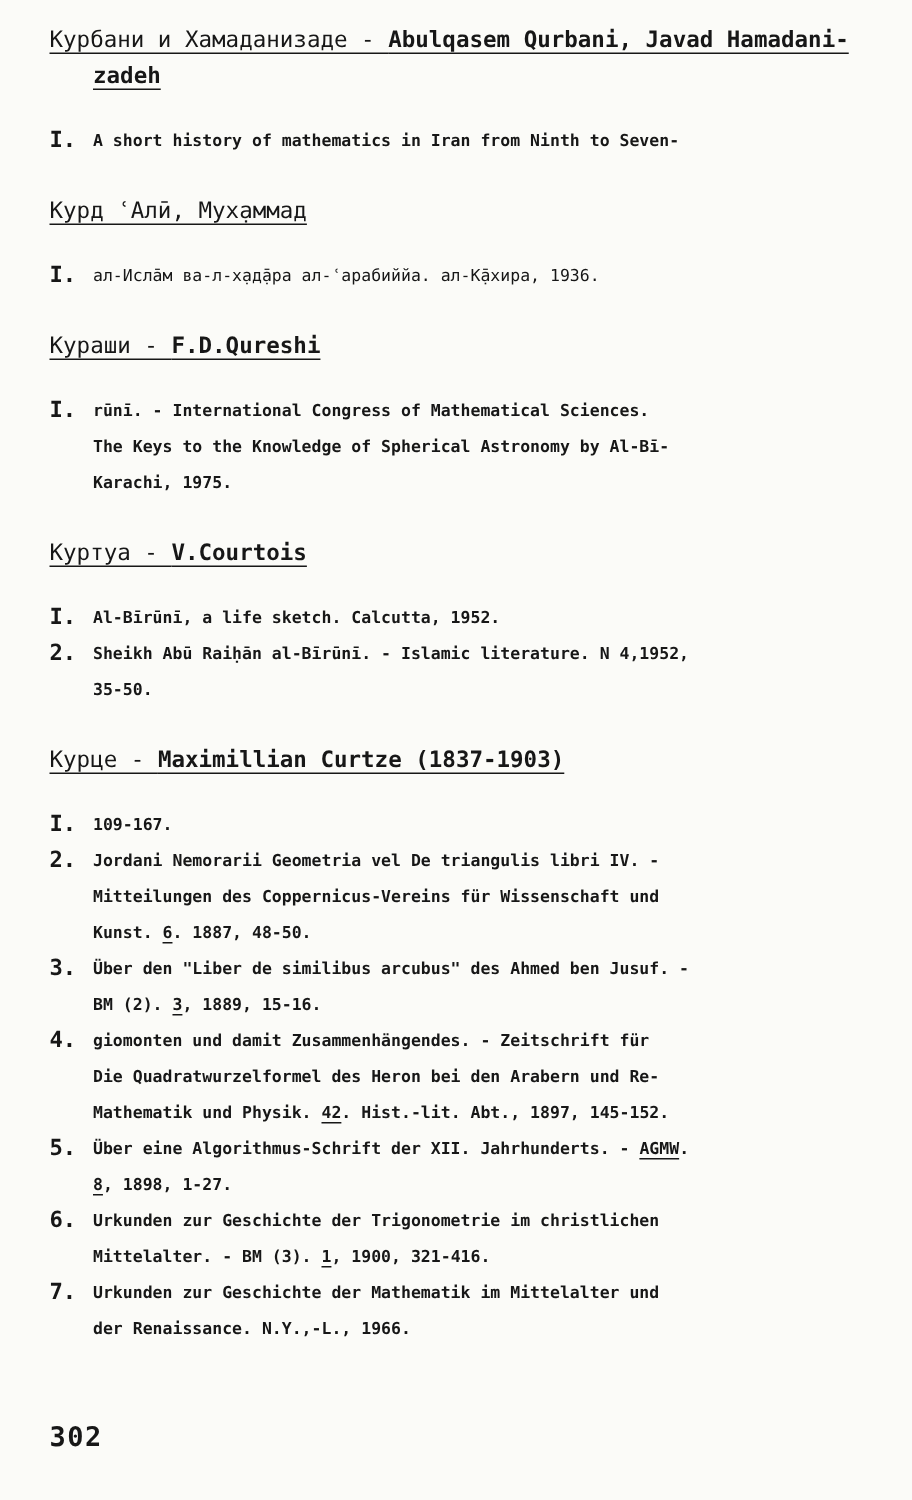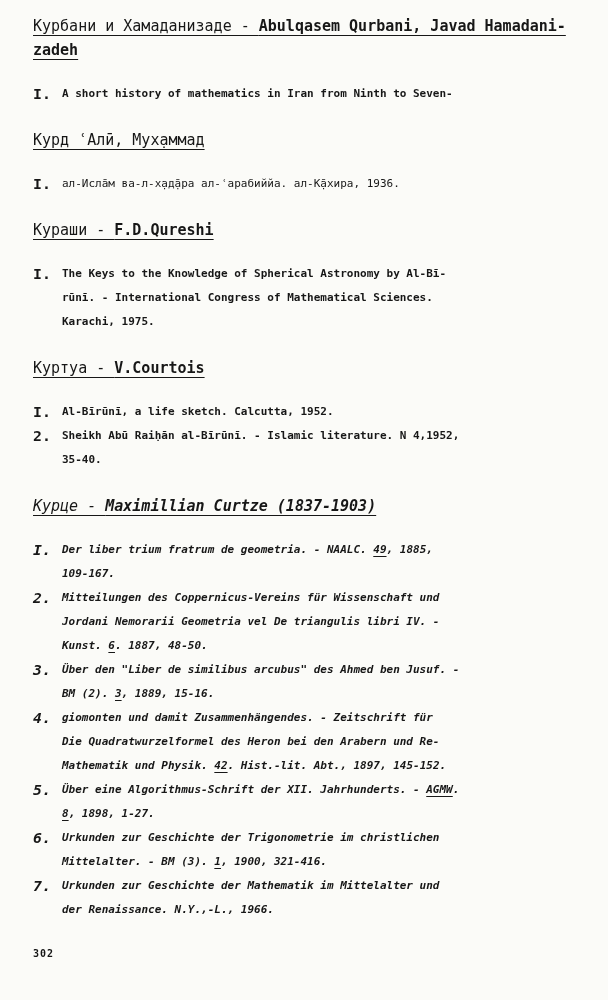--- a/index.html
+++ b/index.html
@@ -12,47 +12,47 @@
     background:var(--paper);
     color:var(--ink);
     font-family:"DejaVu Sans Mono", monospace;
     position:relative;
     overflow:hidden;
   }
   #content{
     padding:14px 10px 0 33px;
   }
   .section{margin-bottom:22px;}
-  .section:last-child{margin-bottom:0;font-style:italic;}
+  .section:last-child{margin-bottom:0;}
   .heading{margin-bottom:20px;}
   .hline{
     font-size:15px;
     line-height:24px;
     white-space:nowrap;
     text-decoration:underline;
     text-underline-offset:4px;
     text-decoration-thickness:1.3px;
   }
-  .hline.cont{}
+  .hline.cont{margin-left:29px;}
   .item{display:flex;}
   .num{
     flex:none;width:29px;
     font-size:14.8px;line-height:24px;
     font-weight:bold;
   }
   .itext{flex:1;min-width:0;}
   .iline{
     font-size:11px;line-height:24px;
     white-space:nowrap;
   }
   .b{font-weight:bold;}
   .u{text-decoration:underline;text-underline-offset:3px;text-decoration-thickness:1.3px;}
   #page-number{
     position:absolute;left:33px;top:948px;
-    font-size:10px;font-weight:bold;
+    font-size:18px;font-weight:bold;
     letter-spacing:1px;
   }
 </style>
 </head>
 <body>
 
 <div id="content">
     <div class="section">
       <div class="heading">
         <div class="hline"><span>Курбани и Хамаданизаде - </span><span class="b ">Abulqasem Qurbani, Javad Hamadani-</span></div>
@@ -76,60 +76,59 @@
         </div>
       </div>
     </div>
     <div class="section">
       <div class="heading">
         <div class="hline"><span>Кураши - </span><span class="b ">F.D.Qureshi</span></div>
       </div>
       <div class="item">
         <span class="num">I.</span>
         <div class="itext">
+          <div class="iline"><span class="b ">rūnī. - International Congress of Mathematical Sciences.</span></div>
           <div class="iline"><span class="b ">The Keys to the Knowledge of Spherical Astronomy by Al-Bī-</span></div>
-          <div class="iline"><span class="b ">rūnī. - International Congress of Mathematical Sciences.</span></div>
           <div class="iline"><span class="b ">Karachi, 1975.</span></div>
         </div>
       </div>
     </div>
     <div class="section">
       <div class="heading">
         <div class="hline"><span>Куртуа - </span><span class="b ">V.Courtois</span></div>
       </div>
       <div class="item">
         <span class="num">I.</span>
         <div class="itext">
           <div class="iline"><span class="b ">Al-Bīrūnī, a life sketch. Calcutta, 1952.</span></div>
         </div>
       </div>
       <div class="item">
         <span class="num">2.</span>
         <div class="itext">
           <div class="iline"><span class="b ">Sheikh Abū Raiḥān al-Bīrūnī. - Islamic literature. N 4,1952,</span></div>
-          <div class="iline"><span class="b ">35-40.</span></div>
+          <div class="iline"><span class="b ">35-50.</span></div>
         </div>
       </div>
     </div>
     <div class="section">
       <div class="heading">
         <div class="hline"><span>Курце - </span><span class="b ">Maximillian Curtze (1837-1903)</span></div>
       </div>
       <div class="item">
         <span class="num">I.</span>
         <div class="itext">
-          <div class="iline"><span class="b ">Der liber trium fratrum de geometria. - NAALC. </span><span class="b u">49</span><span class="b ">, 1885,</span></div>
           <div class="iline"><span class="b ">109-167.</span></div>
         </div>
       </div>
       <div class="item">
         <span class="num">2.</span>
         <div class="itext">
+          <div class="iline"><span class="b ">Jordani Nemorarii Geometria vel De triangulis libri IV. -</span></div>
           <div class="iline"><span class="b ">Mitteilungen des Coppernicus-Vereins für Wissenschaft und</span></div>
-          <div class="iline"><span class="b ">Jordani Nemorarii Geometria vel De triangulis libri IV. -</span></div>
           <div class="iline"><span class="b ">Kunst. </span><span class="b u">6</span><span class="b ">. 1887, 48-50.</span></div>
         </div>
       </div>
       <div class="item">
         <span class="num">3.</span>
         <div class="itext">
           <div class="iline"><span class="b ">Über den "Liber de similibus arcubus" des Ahmed ben Jusuf. -</span></div>
           <div class="iline"><span class="b ">BM (2). </span><span class="b u">3</span><span class="b ">, 1889, 15-16.</span></div>
         </div>
       </div>

